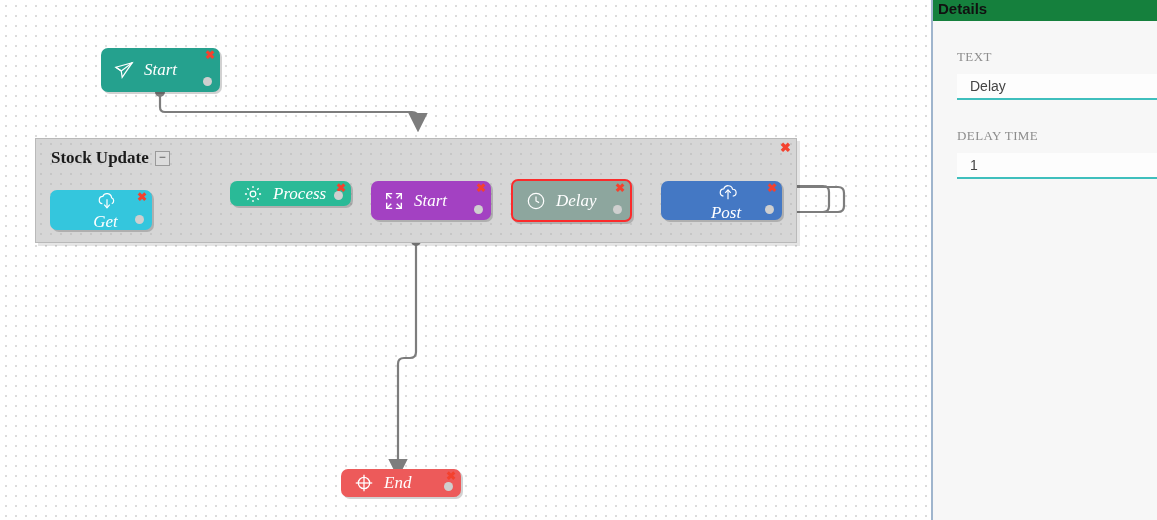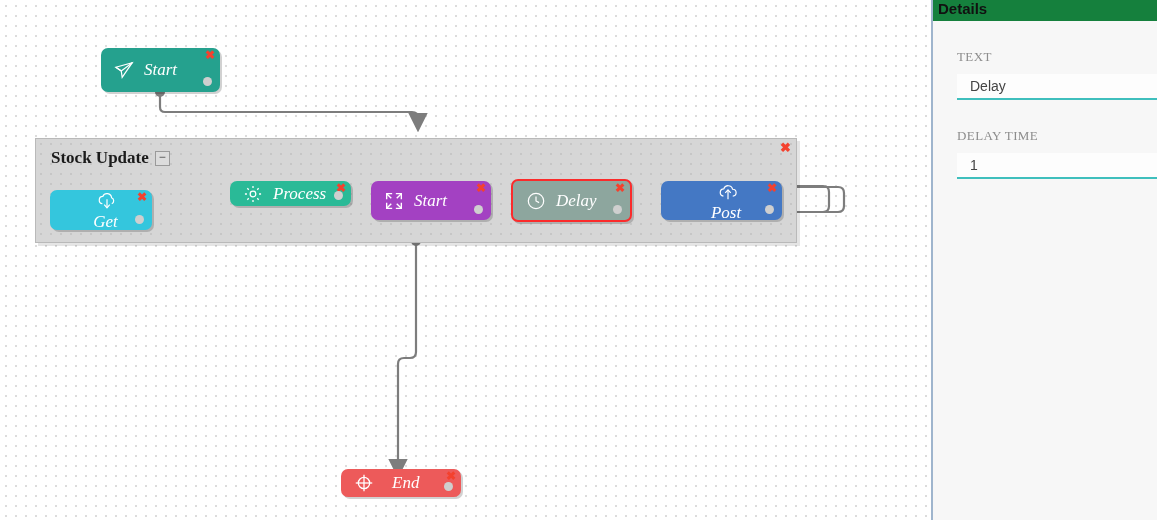--- a/index.html
+++ b/index.html
@@ -252,21 +252,21 @@
           <path d="M7 16.5 a4 4 0 0 1 0.4 -7.96 A5 5 0 0 1 17 9 a3.5 3.5 0 0 1 0.2 7.5"></path>
           <path d="M12 20 L12 10"></path>
             <path d="M9 13 L12 9.6 L15 13"></path>
         </svg>
       </span>
       <span class="lbl">Post</span>
       <span class="x">✖</span>
       <span class="dot"></span>
     </div>
 
-    <div class="node" style="left:341px;top:469px;width:120px;height:28px;background:#ed5a5a;gap:8px;">
+    <div class="node" style="left:341px;top:469px;width:120px;height:28px;background:#ed5a5a;">
       <span class="ico">
         <svg width="22" height="22" viewBox="0 0 24 24" fill="none" stroke="#fff" stroke-width="1.4">
           <circle cx="12" cy="12" r="6.2"></circle>
           <path d="M12 3 L12 21"></path>
             <path d="M3 12 L21 12"></path>
         </svg>
       </span>
       <span class="lbl">End</span>
       <span class="x">✖</span>
       <span class="dot"></span>

